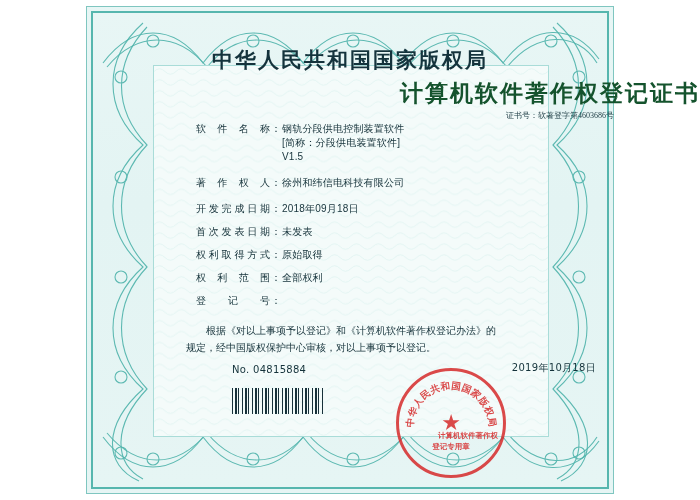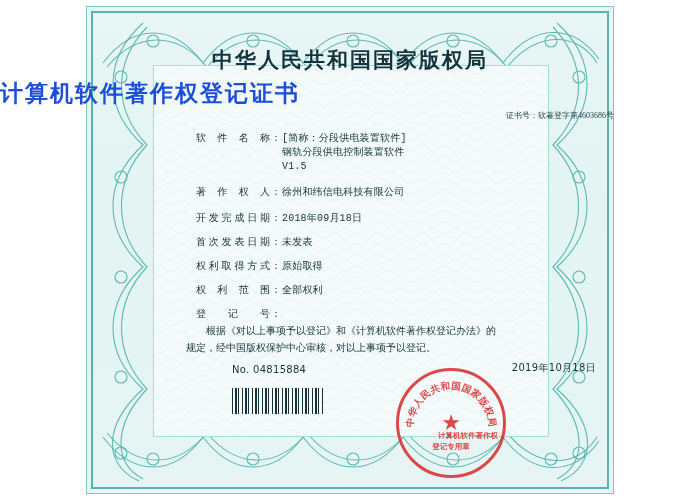--- a/index.html
+++ b/index.html
@@ -78,26 +78,26 @@
     font-family: "DejaVu Sans", sans-serif;
     font-weight: bold;
     font-size: 21px;
     letter-spacing: 2px;
     color: #14333c;
   }
   .head2 {
     position: absolute;
     left: 0; right: 0;
     top: 78px;
-    text-align: left;
+    text-align: right;
     font-family: "DejaVu Sans", sans-serif;
     font-weight: bold;
     font-size: 23px;
     letter-spacing: 2px;
-    color: #1d4ed8;
+    color: #14532d;
   }
 
   .certno {
     position: absolute;
     right: 86px;
     top: 110px;
     font-family: Liberation Serif, serif;
     font-size: 8px;
     color: #1d3c44;
     white-space: nowrap;
@@ -107,25 +107,24 @@
   .fields {
     position: absolute;
     left: 196px;
     top: 122px;
     width: 330px;
   }
   .row {
     display: flex;
     align-items: flex-start;
     margin-bottom: 9px;
-    font-family: Liberation Mono, monospace;
+    font-family: Liberation Sans, sans-serif;
     font-size: 10px;
     color: #15323a;
     line-height: 14px;
-    margin-top: 10px;
   }
   .row .lab {
     width: 74px;
     flex: 0 0 74px;
     text-align: justify;
     text-align-last: justify;
     letter-spacing: 0px;
     white-space: nowrap;
   }
   .row .sep {
@@ -311,22 +310,22 @@
   <div class="head1">中华人民共和国国家版权局</div>
   <div class="head2">计算机软件著作权登记证书</div>
   <div class="certno">证书号：软著登字第4603686号</div>
 
   <div class="fields">
 
     <div class="row tall">
       <span class="lab">软件名称</span>
       <span class="sep">：</span>
       <span class="val">
+        <span class="ln">钢轨分段供电控制装置软件</span>
         <span class="ln">[简称：分段供电装置软件]</span>
-        <span class="ln">钢轨分段供电控制装置软件</span>
         <span class="ln">V1.5</span>
       </span>
     </div>
 
     <div class="row tall">
       <span class="lab">著作权人</span>
       <span class="sep">：</span>
       <span class="val">徐州和纬信电科技有限公司</span>
     </div>
 

